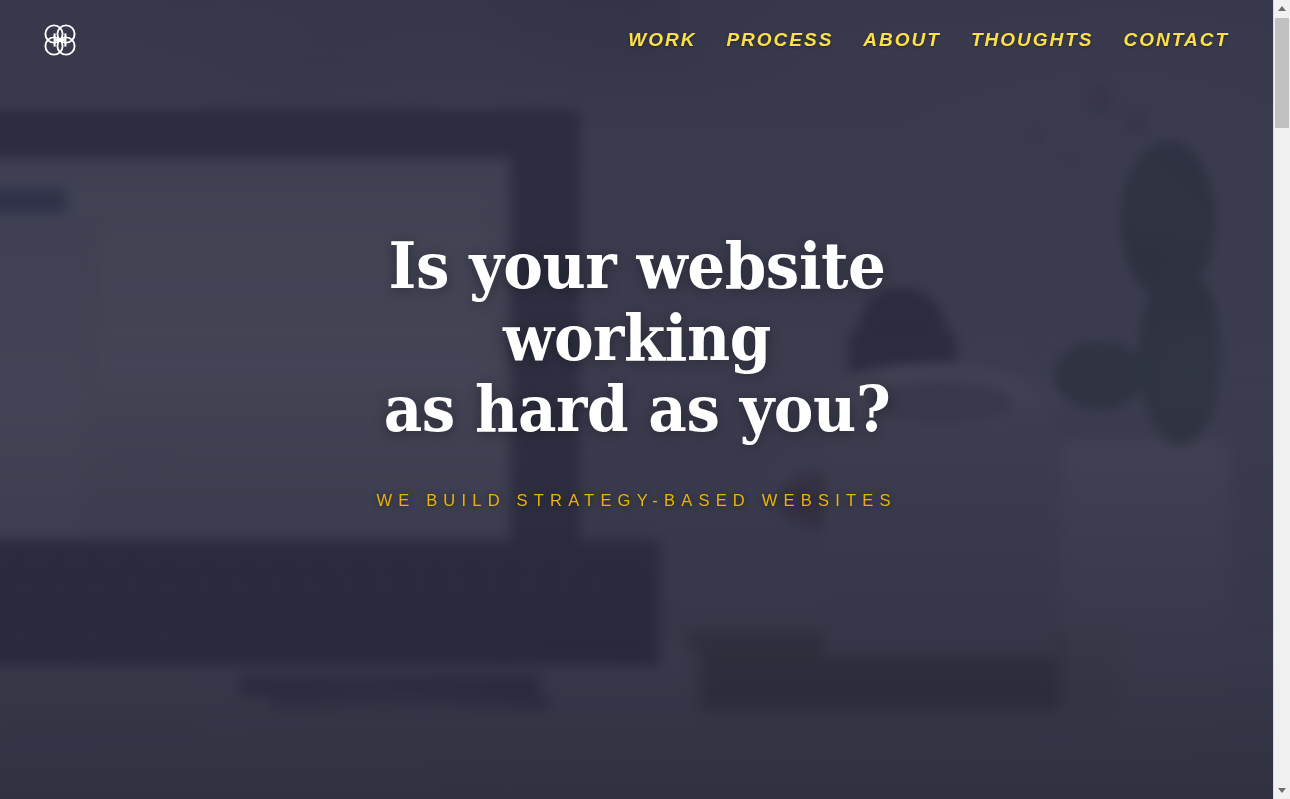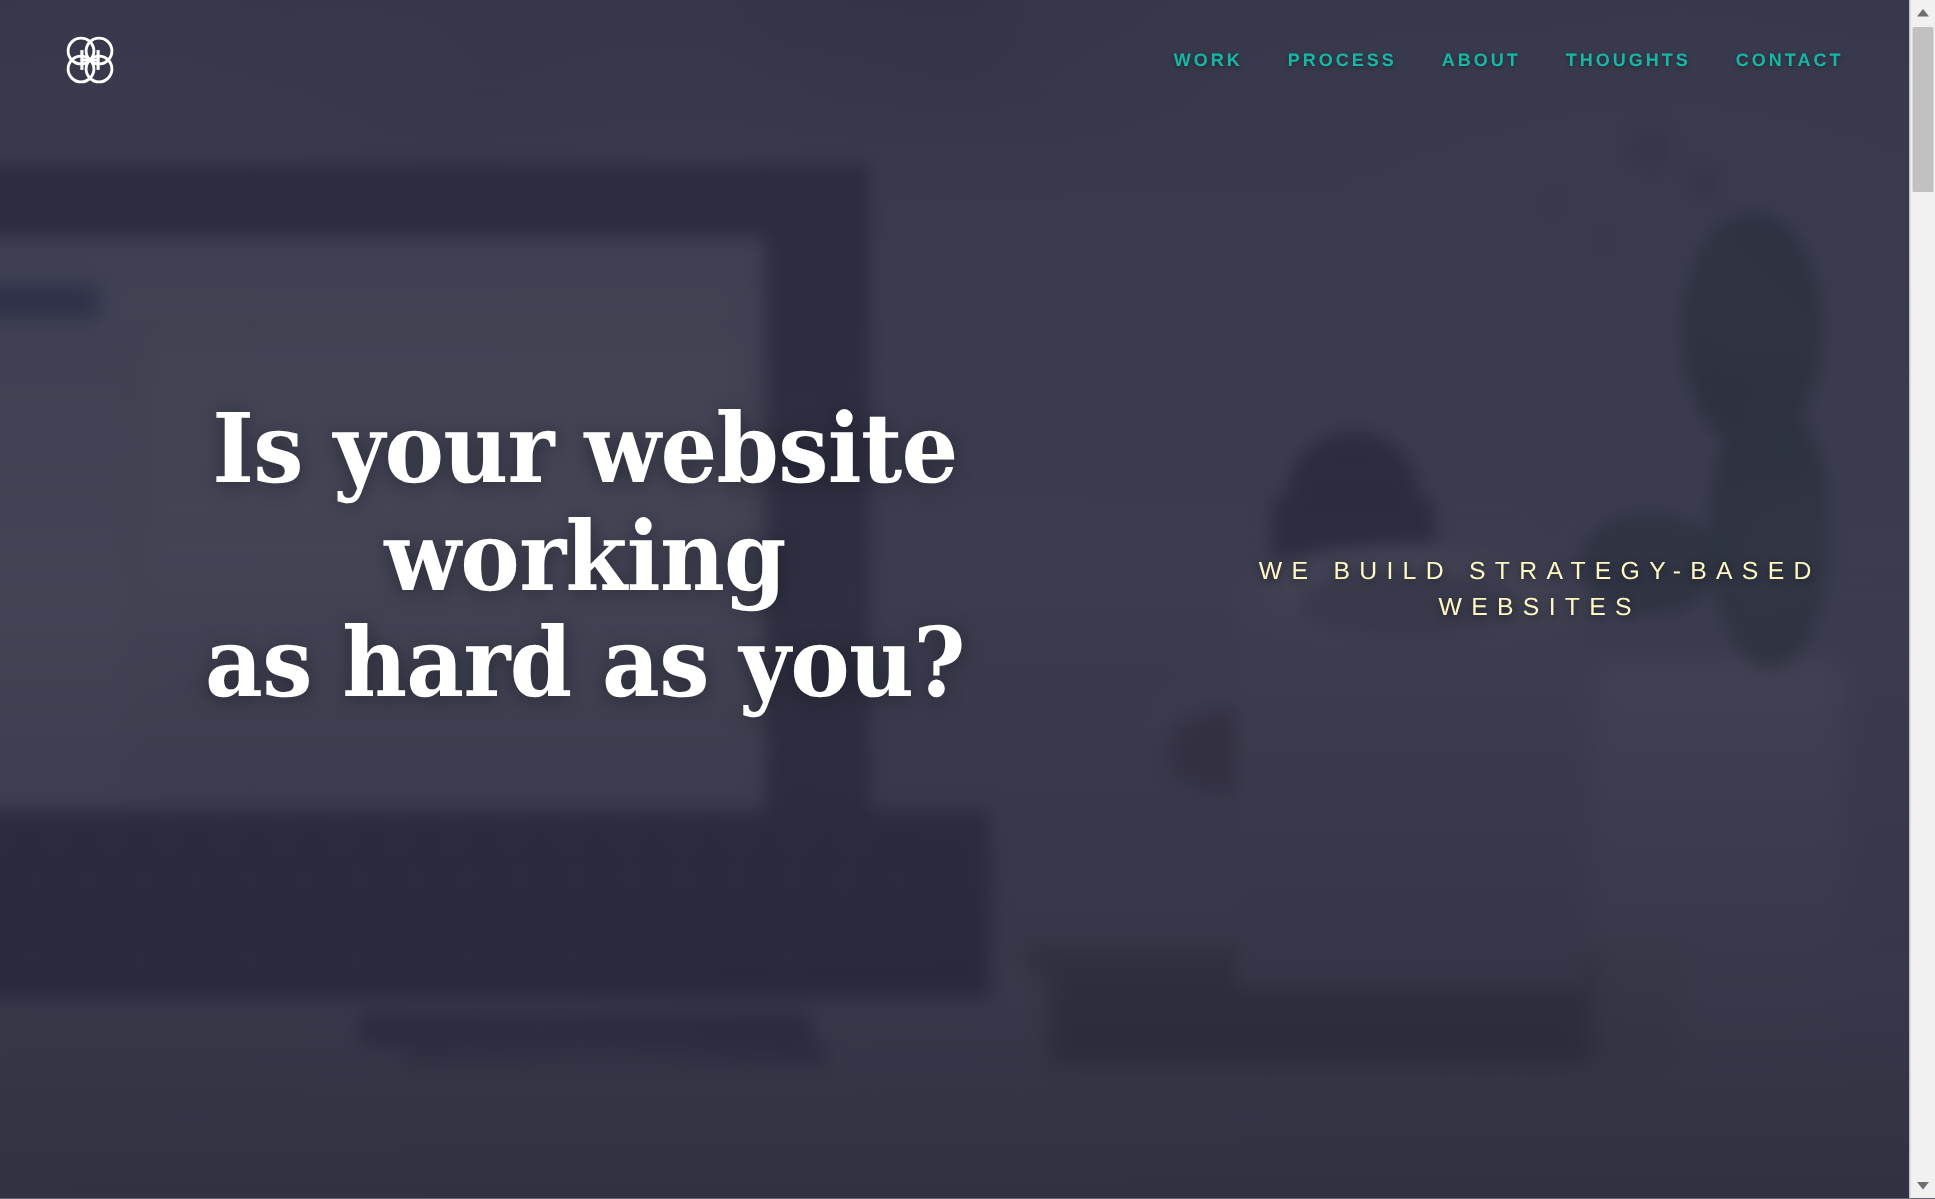--- a/index.html
+++ b/index.html
@@ -211,49 +211,50 @@
   .header {
     position:absolute; top:0; left:0; right:0; height:80px;
     display:flex; align-items:center; justify-content:space-between;
     padding:0 44px 0 40px; z-index:20;
   }
   .logo { width:40px; height:40px; display:block; cursor:pointer; }
   .logo svg { display:block; width:40px; height:40px; }
 
   .nav { display:flex; align-items:center; gap:0; }
   .nav-item {
-    color:#14b8a6; font-size:12px; font-weight:bold;
+    color:#fde047; font-size:19px; font-weight:bold;
     letter-spacing:2.0px; text-transform:uppercase;
     text-decoration:none; padding:6px 0; margin-left:30px;
     white-space:nowrap; cursor:pointer;
     text-shadow:0 1px 3px rgba(0,0,0,.35);
+    font-style:italic;
   }
   .nav-item:first-child { margin-left:0; }
 
   
   .hero {
     position:absolute; inset:0; z-index:15;
-    display:flex; 
+    display:flex; flex-direction:column;
     align-items:center; justify-content:center;
     padding-bottom:56px;
   }
   .hero-title {
     font-family:"DejaVu Serif", "Liberation Serif", serif;
     color:#ffffff;
     font-size:64px; line-height:1.12;
     text-align:center; font-weight:bold;
     letter-spacing:-0.5px;
     text-shadow:0 2px 14px rgba(0,0,0,.35);
     max-width:780px;
     transform:scaleX(.93);
   }
   .hero-title .line { display:block; }
   .hero-sub {
     margin-top:44px;
-    color:#fef9c3;
+    color:#eab308;
     font-size:16.5px; font-weight:400;
     letter-spacing:6.2px; line-height:1.45;
     text-align:center; text-transform:uppercase;
     text-shadow:0 1px 6px rgba(0,0,0,.45);
   }
   .hero-sub .line { display:block; }
 
   
   .scrollbar {
     position:absolute; top:0; right:0; width:17px; height:799px;

